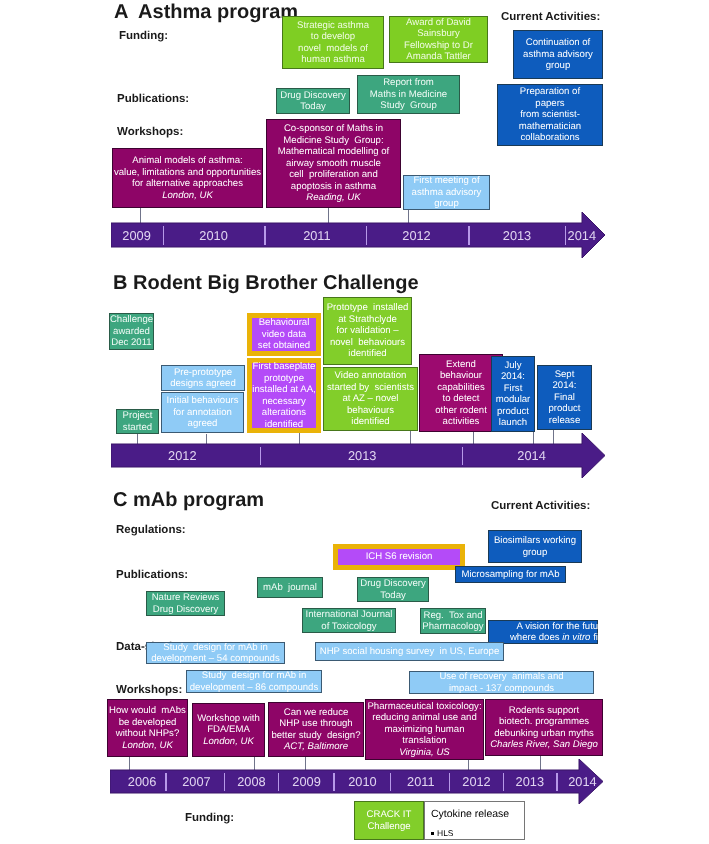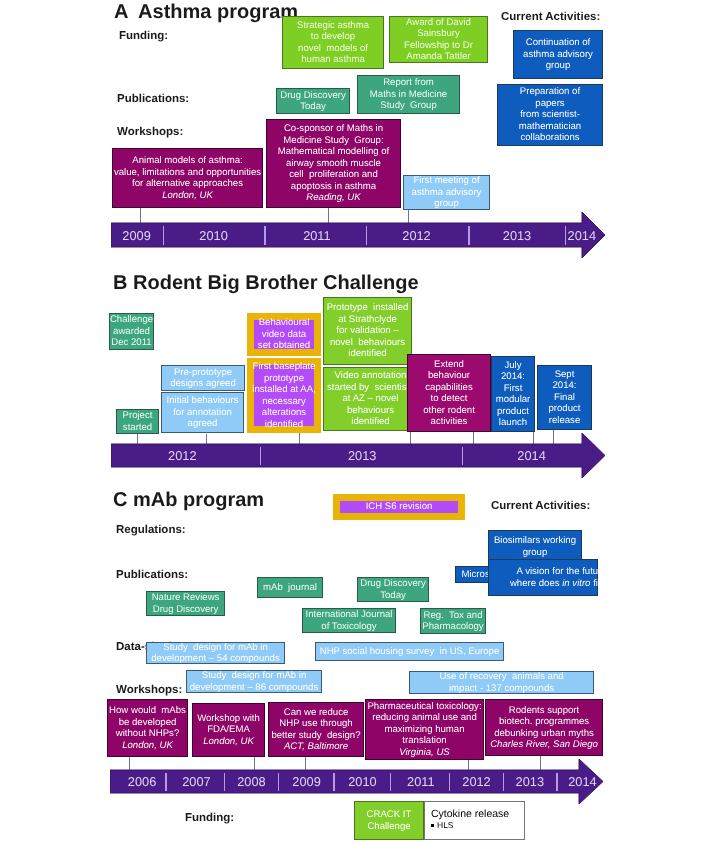--- a/index.html
+++ b/index.html
@@ -4,33 +4,33 @@
 <style>
   html,body{margin:0;padding:0;}
   body{width:709px;height:844px;background:#ffffff;font-family:"Liberation Sans",sans-serif;position:relative;overflow:hidden;-webkit-font-smoothing:antialiased;text-rendering:geometricPrecision;}
   .canvas{position:relative;width:709px;height:844px;}
   .box{position:absolute;box-sizing:border-box;display:flex;flex-direction:column;align-items:center;justify-content:center;text-align:center;color:#fff;line-height:11.5px;font-size:9.6px;}
   .box .ln{white-space:pre;}
   .box .it{font-style:italic;white-space:pre;}
   .green{background:#7FCE23;border:1px solid #47771A;color:#EFFBE2;}
   .teal{background:#3DA67F;border:1px solid #2A5B48;color:#EFFAF5;}
   .purple{background:#8E0567;border:1px solid #3D0230;color:#ffffff;}
-  .violet{background:#B44BF8;border:7px solid #eab308;color:#ffffff;}
+  .violet{background:#B44BF8;border:5px solid #eab308;color:#ffffff;}
   .dmag{background:#9C0A6F;border:1px solid #3D0230;color:#ffffff;}
   .ltblue{background:#8FCBF6;border:1px solid #3B5A73;color:#ffffff;}
   .dblue{background:#0E5CBD;border:1px solid #1A3A55;color:#ffffff;}
   .bgreen{background:#82CE2A;border:1px solid #47771A;color:#ffffff;}
   .sect-title{position:absolute;font-weight:bold;color:#1a1a1a;white-space:pre;font-size:20px;}
   .row-lbl{position:absolute;font-weight:bold;color:#1a1a1a;white-space:nowrap;font-size:11.5px;}
   .sep{position:absolute;background:#B799E8;width:1.3px;}
   .stem{position:absolute;background:#70748A;width:1px;}
   .yr{position:absolute;color:#E0D4F0;font-size:12.8px;text-align:center;transform:translateX(-50%);line-height:13px;}
   .cytokine{position:absolute;box-sizing:border-box;background:#ffffff;border:1px solid #767676;color:#000;padding:6px 0 0 6px;font-size:9px;}
   .cy-title{font-size:10.5px;color:#000;line-height:12px;}
-  .cy-bullet{font-size:8.5px;color:#000;margin-top:0;line-height:10px;}
+  .cy-bullet{font-size:8.5px;color:#000;margin-top:8px;line-height:10px;}
   .cy-bullet:before{content:"";display:inline-block;width:3px;height:3px;background:#000;margin-right:3px;vertical-align:1px;}
 </style>
 </head>
 <body>
 <div class="canvas" id="canvas">
     <div class="sect-title" style="left: 114px; top: 1px;">A  Asthma program</div>
     <div class="row-lbl" style="left: 501px; top: 11px;">Current Activities:</div>
     <div class="row-lbl" style="left: 119px; top: 30px;">Funding:</div>
     <div class="row-lbl" style="left: 117px; top: 93px;">Publications:</div>
     <div class="row-lbl" style="left: 117px; top: 126px;">Workshops:</div>
@@ -162,21 +162,21 @@
       <div class="ln">novel  behaviours</div>
       <div class="ln">identified</div>
     </div>
     <div class="box bgreen" style="left: 323px; top: 367px; width: 95px; height: 64px;">
       <div class="ln">Video annotation</div>
       <div class="ln">started by  scientists</div>
       <div class="ln">at AZ – novel</div>
       <div class="ln">behaviours</div>
       <div class="ln">identified</div>
     </div>
-    <div class="box dmag" style="left: 407px; top: 354px; width: 84px; height: 78px; text-align: center;">
+    <div class="box dmag" style="left: 419px; top: 354px; width: 84px; height: 78px; text-align: center;">
       <div class="ln">Extend</div>
       <div class="ln">behaviour</div>
       <div class="ln">capabilities</div>
       <div class="ln">to detect</div>
       <div class="ln">other rodent</div>
       <div class="ln">activities</div>
     </div>
     <div class="box dblue" style="left: 491px; top: 356px; width: 44px; height: 76px;">
       <div class="ln">July</div>
       <div class="ln">2014:</div>
@@ -219,31 +219,31 @@
       <div class="yr" style="left: 142.1px; top: 775px; width: 60px;">2006</div>
       <div class="yr" style="left: 196.4px; top: 775px; width: 60px;">2007</div>
       <div class="yr" style="left: 251.4px; top: 775px; width: 60px;">2008</div>
       <div class="yr" style="left: 306.6px; top: 775px; width: 60px;">2009</div>
       <div class="yr" style="left: 362.4px; top: 775px; width: 60px;">2010</div>
       <div class="yr" style="left: 420.8px; top: 775px; width: 60px;">2011</div>
       <div class="yr" style="left: 476.5px; top: 775px; width: 60px;">2012</div>
       <div class="yr" style="left: 529.8px; top: 775px; width: 60px;">2013</div>
       <div class="yr" style="left: 582.4px; top: 775px; width: 60px;">2014</div>
     </div>
-    <div class="box violet" style="left: 333px; top: 494px; width: 132px; height: 26px;">
+    <div class="box violet" style="left: 333px; top: 544px; width: 132px; height: 26px;">
       <div class="ln">ICH S6 revision</div>
     </div>
     <div class="box dblue" style="left: 488px; top: 530px; width: 94px; height: 33px;">
       <div class="ln">Biosimilars working</div>
       <div class="ln">group</div>
     </div>
     <div class="box dblue" style="left: 455px; top: 566px; width: 111px; height: 17px;">
       <div class="ln">Microsampling for mAb</div>
     </div>
-    <div class="box dblue" style="left: 488px; top: 559px; width: 110px; height: 37px; padding-left: 40px;">
+    <div class="box dblue" style="left: 488px; top: 620px; width: 110px; height: 24px; padding-left: 40px;">
       <div class="ln">A vision for the future:</div>
       <div class="ln">where does <i>in vitro</i> fit in?</div>
     </div>
     <div class="box teal" style="left: 146px; top: 591px; width: 79px; height: 25px;">
       <div class="ln">Nature Reviews</div>
       <div class="ln">Drug Discovery</div>
     </div>
     <div class="box teal" style="left: 257px; top: 577px; width: 66px; height: 21px;">
       <div class="ln">mAb  journal</div>
     </div>

